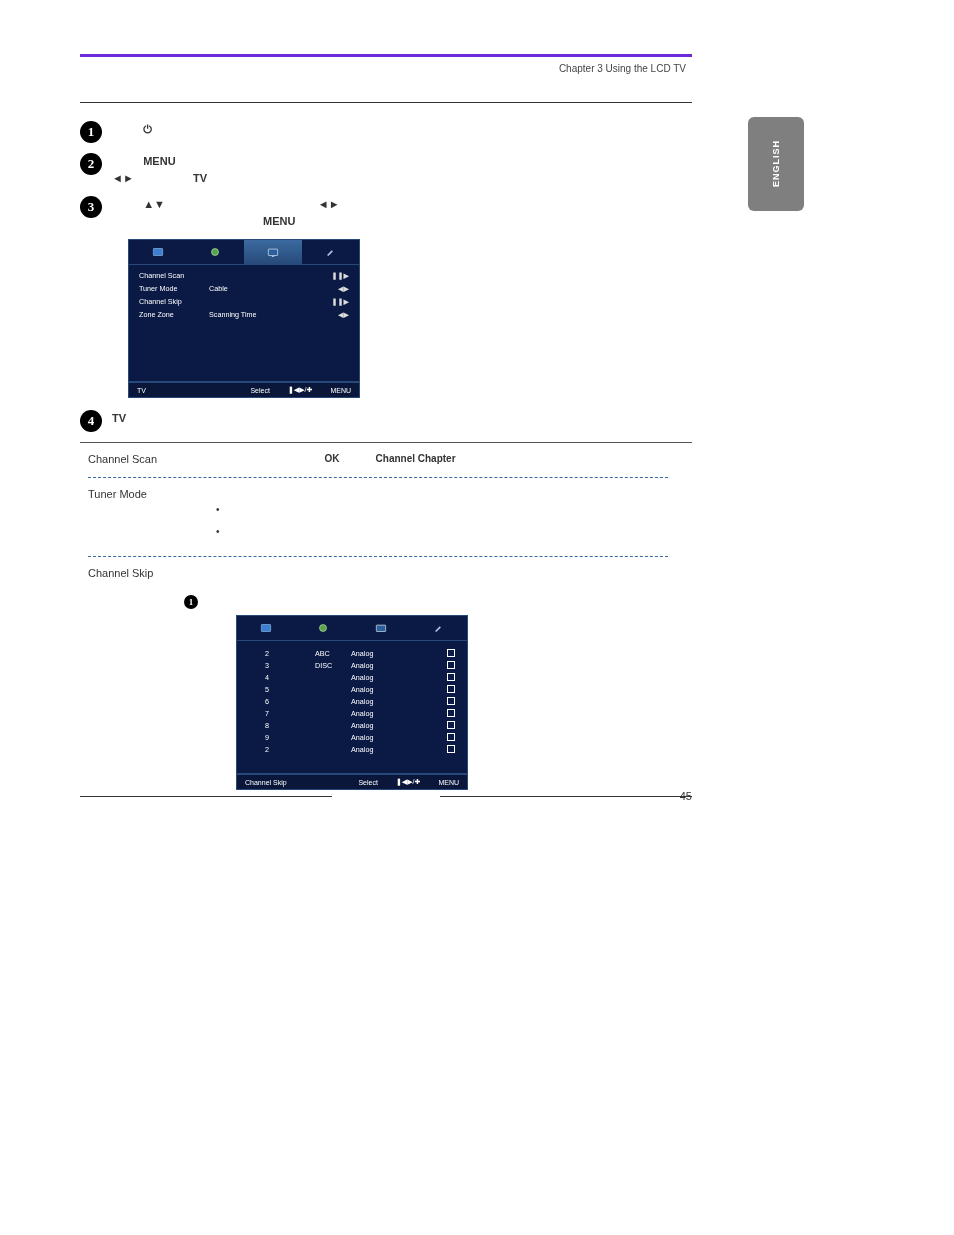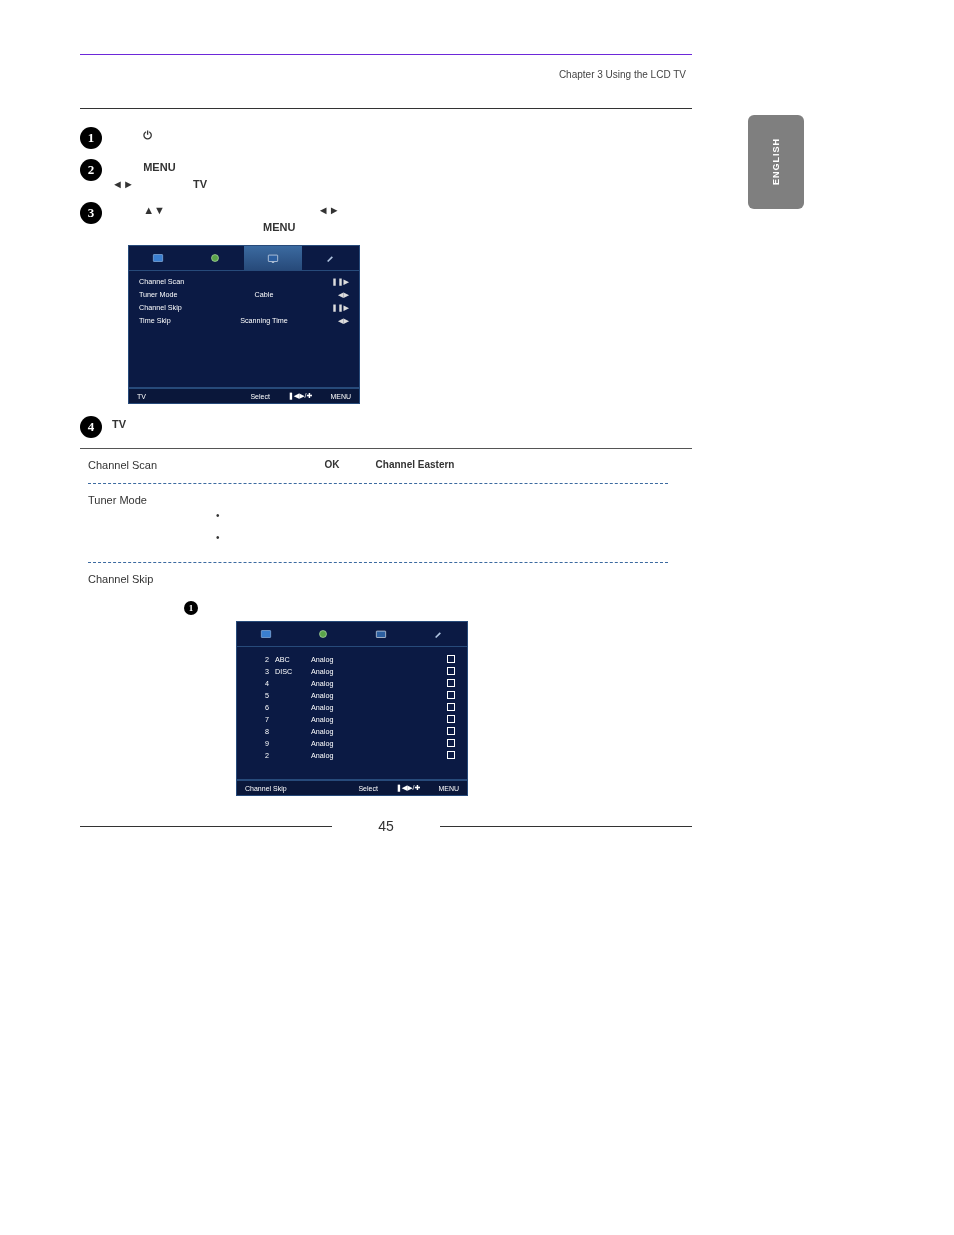--- a/index.html
+++ b/index.html
@@ -1,38 +1,38 @@
 <!DOCTYPE html>
 <html><head>
 <meta charset="utf-8">
 <style>
   * { margin:0; padding:0; box-sizing:border-box; }
   body { font-family: Arial, Helvetica, sans-serif; background:#fff; width:954px; padding:54px 40px 0 80px; color:#333; }
-  .page-inner { width:612px; position:relative; border-top:1px solid #6d28d9; padding-top:14px; }
+  .page-inner { width:612px; position:relative; border-top:3px solid #6d28d9; padding-top:6px; }
   .top-rule { border-top:1.5px solid #333; margin-top:28px; padding-top:18px; }
   .header-row { font-size:10px; color:#444; margin-bottom:4px; text-align:right; padding-right:6px; }
   .lang-tab { position:absolute; right:-112px; top:60px; width:56px; height:94px; background:#7f7f7f; border-radius:6px; display:flex; align-items:center; justify-content:center; }
   .lang-tab span { writing-mode:vertical-rl; text-orientation:mixed; rotate:180deg; color:#fff; font-size:9px; letter-spacing:1px; font-weight:600; }
   .steps { }
   .step { display:flex; margin-bottom:10px; }
   .num { flex:0 0 32px; }
   .circle { width:22px; height:22px; border-radius:50%; background:#000; color:#fff; font-size:13px; font-weight:bold; display:flex; align-items:center; justify-content:center; font-family:Georgia, serif; }
   .circle.small { width:14px; height:14px; font-size:9px; }
   .step-body { flex:1; font-size:11px; color:#fff; line-height:1.5; }
   .step-body .b { font-weight:bold; color:#333; }
   
   .osd1 { margin:6px 0 12px 48px; width:232px; }
   .osd1-tabs { display:flex; height:26px; border:1px solid #274a7a; }
   .osd1-tabs div { flex:1; display:flex; align-items:center; justify-content:center; }
   .osd1-tabs .active { background:linear-gradient(#3b6aa0,#274a7a); }
   .osd1-tabs .inactive { background:#0b1a44; }
   .osd1-body { background:#0b1a44; padding:4px 10px 60px 10px; border:1px solid #274a7a; border-top:none; }
   .osd1-row { display:flex; justify-content:space-between; font-size:7.2px; color:#fff; padding:2px 0; }
   .osd1-row .c1 { width:70px; }
-  .osd1-row .c2 { flex:1; text-align:center; }
+  .osd1-row .c2 { flex:1; text-align:left; }
   .osd1-row .c3 { width:30px; text-align:right; color:#ddd; }
   .osd1-row.sel { color:#fff; }
   .osd1-row.sel .c1 { color:#fff; }
   .osd1-foot { background:#0a173a; border:1px solid #274a7a; border-top:1px solid #274a7a; display:flex; font-size:7px; color:#fff; padding:3px 8px; gap:18px; align-items:center; }
   .osd1-foot .seg { flex:0 0 auto; }
   .osd1-foot .spacer { flex:1; }
   
   .opt-sep { border-top:1px solid #555; margin-top:4px; }
   .opt-table { width:580px; margin-left:8px; }
   .opt-row { display:flex; padding:8px 0 10px 0; border-bottom:1px dashed #3c6aa0; }
@@ -45,28 +45,28 @@
   ul.bullets li:before { content:"•"; position:absolute; left:0; top:0; color:#333; }
   .substep { display:flex; gap:8px; align-items:flex-start; margin:4px 0 6px 104px; font-size:10px; color:#fff; }
   
   .osd2 { margin:6px 0 0 156px; width:232px; }
   .osd2-tabs { display:flex; height:26px; border:1px solid #274a7a; }
   .osd2-tabs div { flex:1; display:flex; align-items:center; justify-content:center; }
   .osd2-tabs .a1 { background:#0b1a44; }
   .osd2-body { background:#0b1a44; padding:6px 12px 18px 12px; border:1px solid #274a7a; border-top:none; }
   .ch-row { display:flex; align-items:center; font-size:7.2px; color:#fff; padding:1.5px 0; }
   .ch-row .n { width:26px; text-align:right; padding-right:6px; }
-  .ch-row .nm { width:36px; }
+  .ch-row .nm { width:36px;margin-left:40px; }
   .ch-row .ty { flex:0 0 auto; }
   .ch-row .sp { flex:1; }
   .ch-row .box { width:8px; height:8px; border:1px solid #fff; }
   .osd2-foot { background:#0a173a; border:1px solid #274a7a; display:flex; font-size:7px; color:#fff; padding:3px 8px; gap:18px; align-items:center; justify-content:center; }
   .osd2-foot .seg { flex:0 0 auto; }
   .osd2-foot .title { flex:1; text-align:left; }
-  .page-num { text-align:center; font-size:14px; color:#333; margin-top:22px; position:relative; }
+  .page-num { text-align:right; font-size:11px; color:#333; position:relative; }
   .page-num:before, .page-num:after { content:""; position:absolute; top:50%; width:252px; border-top:1px solid #333; }
   .page-num:before { left:0; }
   .page-num:after { right:0; }
   .tab-ico { width:14px; height:14px; }
 </style>
 </head>
 <body>
 
 <div class="page-inner">
   <div class="header-row">Chapter 3 Using the LCD TV</div>
@@ -154,21 +154,21 @@
             <span class="c1">Tuner Mode</span>
             <span class="c2">Cable</span>
             <span class="c3">◀▶</span>
           </div>
           <div class="osd1-row">
             <span class="c1">Channel Skip</span>
             <span class="c2"></span>
             <span class="c3">❚❚▶</span>
           </div>
           <div class="osd1-row">
-            <span class="c1">Time Skip</span>
+            <span class="c1">Zone Zone</span>
             <span class="c2">Scanning Time</span>
             <span class="c3">◀▶</span>
           </div>
         </div>
         <div class="osd1-foot">
           <span class="seg">TV</span>
           <span class="spacer"></span>
           <span class="seg">Select</span>
           <span class="seg">❚◀▶/✚</span>
           <span class="seg">MENU</span>
@@ -188,21 +188,21 @@
 
     <div class="opt-sep"></div>
 
     <div class="opt-table">
       <div class="opt-row">
         <div class="opt-name">Channel Scan</div>
         <div class="opt-desc">
           <span>Select scan type, then press </span>
           <span class="b">OK</span>
           <span> to start </span>
-          <span class="b">Channel Eastern</span>
+          <span class="b">Channel Chapter</span>
           <span>.</span>
         </div>
       </div>
 
       <div class="opt-row">
         <div class="opt-name">Tuner Mode</div>
         <div class="opt-desc">
           <div>Select TV tuner mode.</div>
           <ul class="bullets">
             <li>If the video signal source is from the antenna, scanning is available using the channel scan menu.</li>

